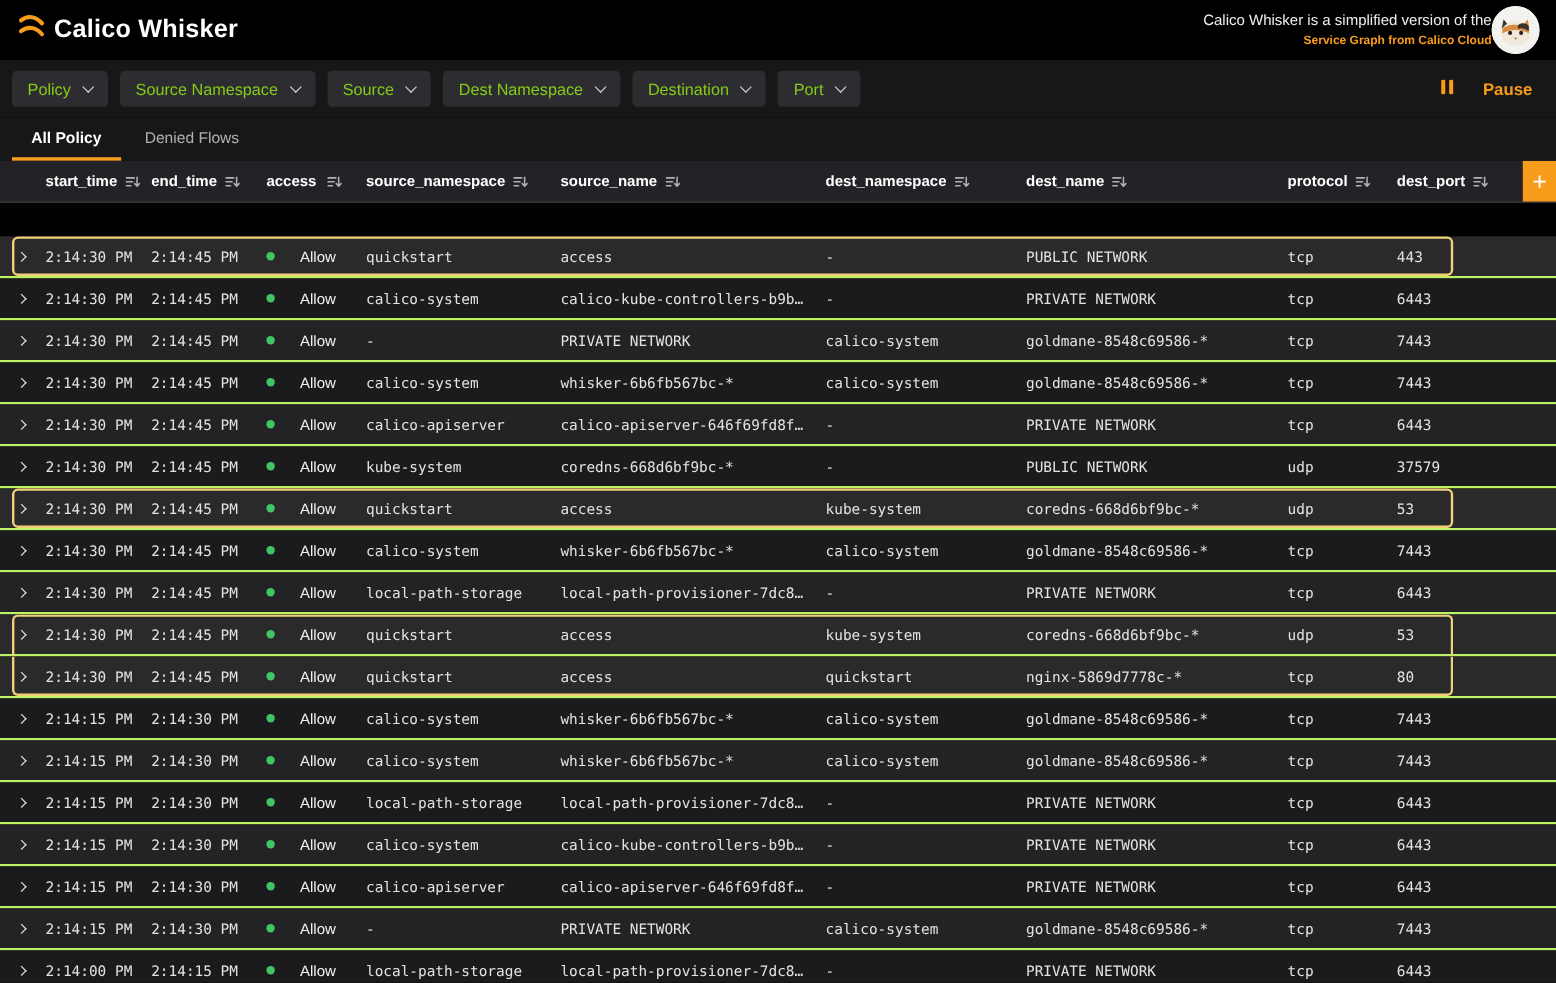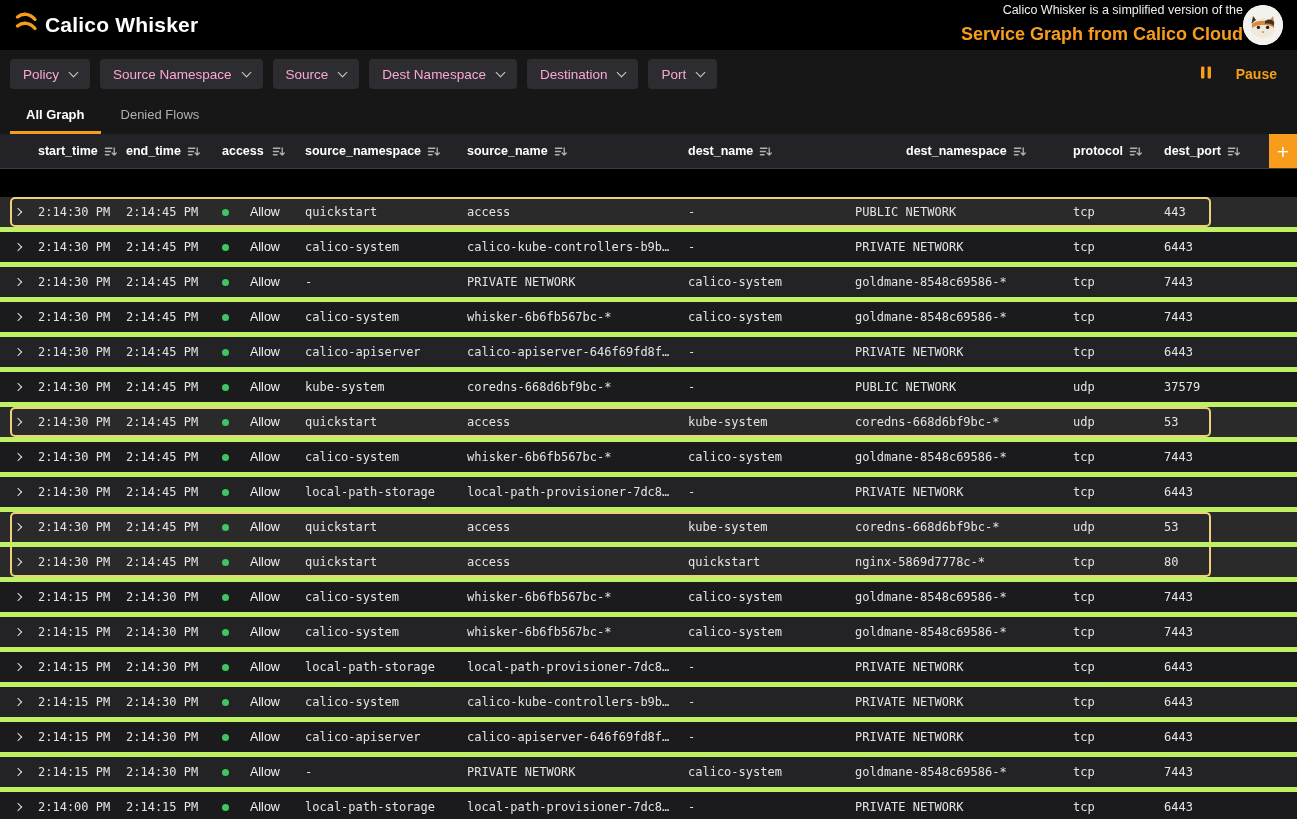--- a/index.html
+++ b/index.html
@@ -11,28 +11,28 @@
   }
   .app { display:flex; flex-direction:column; width:1297px; height:628px;justify-content:space-between; }
 
   
   .topbar { height:50px; min-height:50px; background:#000; display:flex; align-items:center; padding:0 14px; }
   .brand { display:flex; align-items:center; gap:7px; }
   .brand-title { color:#fff; font-size:21px; font-weight:700; letter-spacing:.2px; }
   .top-right { margin-left:auto; display:flex; align-items:center; gap:0; }
   .tagline { text-align:right; line-height:1.55; }
   .tagline-text { display:block; color:#efefef; font-size:12.5px; }
-  .tagline-link { display:block; color:#f89c1c; font-size:18px; font-weight:700; cursor:pointer; }
+  .tagline-link { display:block; color:#f89c1c; font-size:10px; font-weight:700; cursor:pointer; }
   .mascot { width:40px; height:40px; border-radius:50%; overflow:hidden; background:#fff; flex:none; }
 
   
   .filterbar { height:48px; min-height:48px; background:#171717; display:flex; align-items:center; padding:0 10px; }
   .filter-buttons { display:flex; gap:10px; align-items:center; }
   .filter-btn { display:flex; align-items:center; gap:11px; height:30px; padding:0 13px;
-    background:#2d2d31; border:none; border-radius:4px; color:#f9a8d4; font-size:13.5px;
+    background:#2d2d31; border:none; border-radius:4px; color:#84cc16; font-size:13.5px;
     font-family:inherit; cursor:pointer; }
   .chev-down { width:7px; height:7px; border-right:1.6px solid #cfcfcf; border-bottom:1.6px solid #cfcfcf;
     transform:rotate(45deg); margin-top:-4px; }
   .pause-btn { margin-left:auto; display:flex; align-items:center; gap:24px; background:none; border:none;
     color:#f89c1c; font-size:14px; font-weight:600; font-family:inherit; cursor:pointer; padding-right:10px; }
 
   
   .tabsbar { height:36px; min-height:36px; background:#171717; display:flex; align-items:stretch; padding:0 10px; gap:4px; }
   .tab { display:flex; align-items:center; padding:0 16px; font-size:13px; color:#b0b0b0;
     border-bottom:3px solid transparent; cursor:pointer; }
@@ -40,21 +40,21 @@
 
   
   .tablewrap { flex:none; display:flex; flex-direction:column;gap:28px; }
   .thead { height:35px; min-height:35px; display:flex; align-items:stretch; background:#232327;
     border-bottom:1px solid #3c3c40; position:relative; }
   .th { display:flex; align-items:center; gap:6px; font-size:12.5px; font-weight:700; color:#fff; padding-left:2px;
     overflow:hidden; white-space:nowrap; }
   .sort-icon { flex:none; opacity:.85; cursor:pointer; }
 
   .tbody { display:flex; flex-direction:column; }
-  .tr { height:35px; min-height:35px; display:flex; position:relative; border-bottom:5px solid #bef264; background:#1c1c1f; }
+  .tr { height:35px; min-height:35px; display:flex; position:relative; border-bottom:2px solid #bef264; background:#1c1c1f; }
   .tr.odd  { background:#232326; }
   .tr.even { background:#1b1b1e; }
   .tr.hl-row { background:#2b2a2b; }
   .td { display:flex; align-items:center; padding-left:2px; overflow:hidden; white-space:nowrap; }
   .mono { font-family:"DejaVu Sans Mono","Liberation Mono",monospace; font-size:12px; color:#e3e3e3; }
 
   .col-chevron { width:36px; justify-content:center; padding-left:0; }
   .col-start  { width:88px; }
   .col-end    { width:86px; }
   .col-action { width:93px; padding-left:12px; gap:8px; }
@@ -151,21 +151,21 @@
         <svg width="12" height="13" viewBox="0 0 12 13" aria-hidden="true">
           <rect x="1" y="0.5" width="3.4" height="12" rx="1" fill="#f89c1c"></rect>
           <rect x="7.6" y="0.5" width="3.4" height="12" rx="1" fill="#f89c1c"></rect>
         </svg>
       </span>
       <span>Pause</span>
     </button>
   </div>
 
   <div class="tabsbar">
-    <div class="tab active">All Graph</div>
+    <div class="tab active">All Policy</div>
     <div class="tab">Denied Flows</div>
   </div>
 
   <div class="tablewrap">
     <div class="thead">
       <div class="th col-chevron"></div>
 
       <div class="th col-start">
     <span class="th-label">start_time</span>
     <svg class="sort-icon" width="13" height="13" viewBox="0 0 14 14" aria-hidden="true">
@@ -194,29 +194,29 @@
       <path d="M11 3v7.5M8.8 8.6l2.2 2.3 2.2-2.3" stroke="#c9c9c9" stroke-width="1.4" fill="none" stroke-linecap="round" stroke-linejoin="round"></path>
     </svg>
   </div>
         <div class="th col-src">
     <span class="th-label">source_name</span>
     <svg class="sort-icon" width="13" height="13" viewBox="0 0 14 14" aria-hidden="true">
       <path d="M1.5 3.5h7M1.5 7h5.5M1.5 10.5h4" stroke="#c9c9c9" stroke-width="1.4" fill="none" stroke-linecap="round"></path>
       <path d="M11 3v7.5M8.8 8.6l2.2 2.3 2.2-2.3" stroke="#c9c9c9" stroke-width="1.4" fill="none" stroke-linecap="round" stroke-linejoin="round"></path>
     </svg>
   </div>
+        <div class="th col-dstns">
+    <span class="th-label">dest_namespace</span>
+    <svg class="sort-icon" width="13" height="13" viewBox="0 0 14 14" aria-hidden="true">
+      <path d="M1.5 3.5h7M1.5 7h5.5M1.5 10.5h4" stroke="#c9c9c9" stroke-width="1.4" fill="none" stroke-linecap="round"></path>
+      <path d="M11 3v7.5M8.8 8.6l2.2 2.3 2.2-2.3" stroke="#c9c9c9" stroke-width="1.4" fill="none" stroke-linecap="round" stroke-linejoin="round"></path>
+    </svg>
+  </div>
         <div class="th col-dst">
     <span class="th-label">dest_name</span>
-    <svg class="sort-icon" width="13" height="13" viewBox="0 0 14 14" aria-hidden="true">
-      <path d="M1.5 3.5h7M1.5 7h5.5M1.5 10.5h4" stroke="#c9c9c9" stroke-width="1.4" fill="none" stroke-linecap="round"></path>
-      <path d="M11 3v7.5M8.8 8.6l2.2 2.3 2.2-2.3" stroke="#c9c9c9" stroke-width="1.4" fill="none" stroke-linecap="round" stroke-linejoin="round"></path>
-    </svg>
-  </div>
-        <div class="th col-dstns">
-    <span class="th-label">dest_namespace</span>
     <svg class="sort-icon" width="13" height="13" viewBox="0 0 14 14" aria-hidden="true">
       <path d="M1.5 3.5h7M1.5 7h5.5M1.5 10.5h4" stroke="#c9c9c9" stroke-width="1.4" fill="none" stroke-linecap="round"></path>
       <path d="M11 3v7.5M8.8 8.6l2.2 2.3 2.2-2.3" stroke="#c9c9c9" stroke-width="1.4" fill="none" stroke-linecap="round" stroke-linejoin="round"></path>
     </svg>
   </div>
         <div class="th col-proto">
     <span class="th-label">protocol</span>
     <svg class="sort-icon" width="13" height="13" viewBox="0 0 14 14" aria-hidden="true">
       <path d="M1.5 3.5h7M1.5 7h5.5M1.5 10.5h4" stroke="#c9c9c9" stroke-width="1.4" fill="none" stroke-linecap="round"></path>
       <path d="M11 3v7.5M8.8 8.6l2.2 2.3 2.2-2.3" stroke="#c9c9c9" stroke-width="1.4" fill="none" stroke-linecap="round" stroke-linejoin="round"></path>

